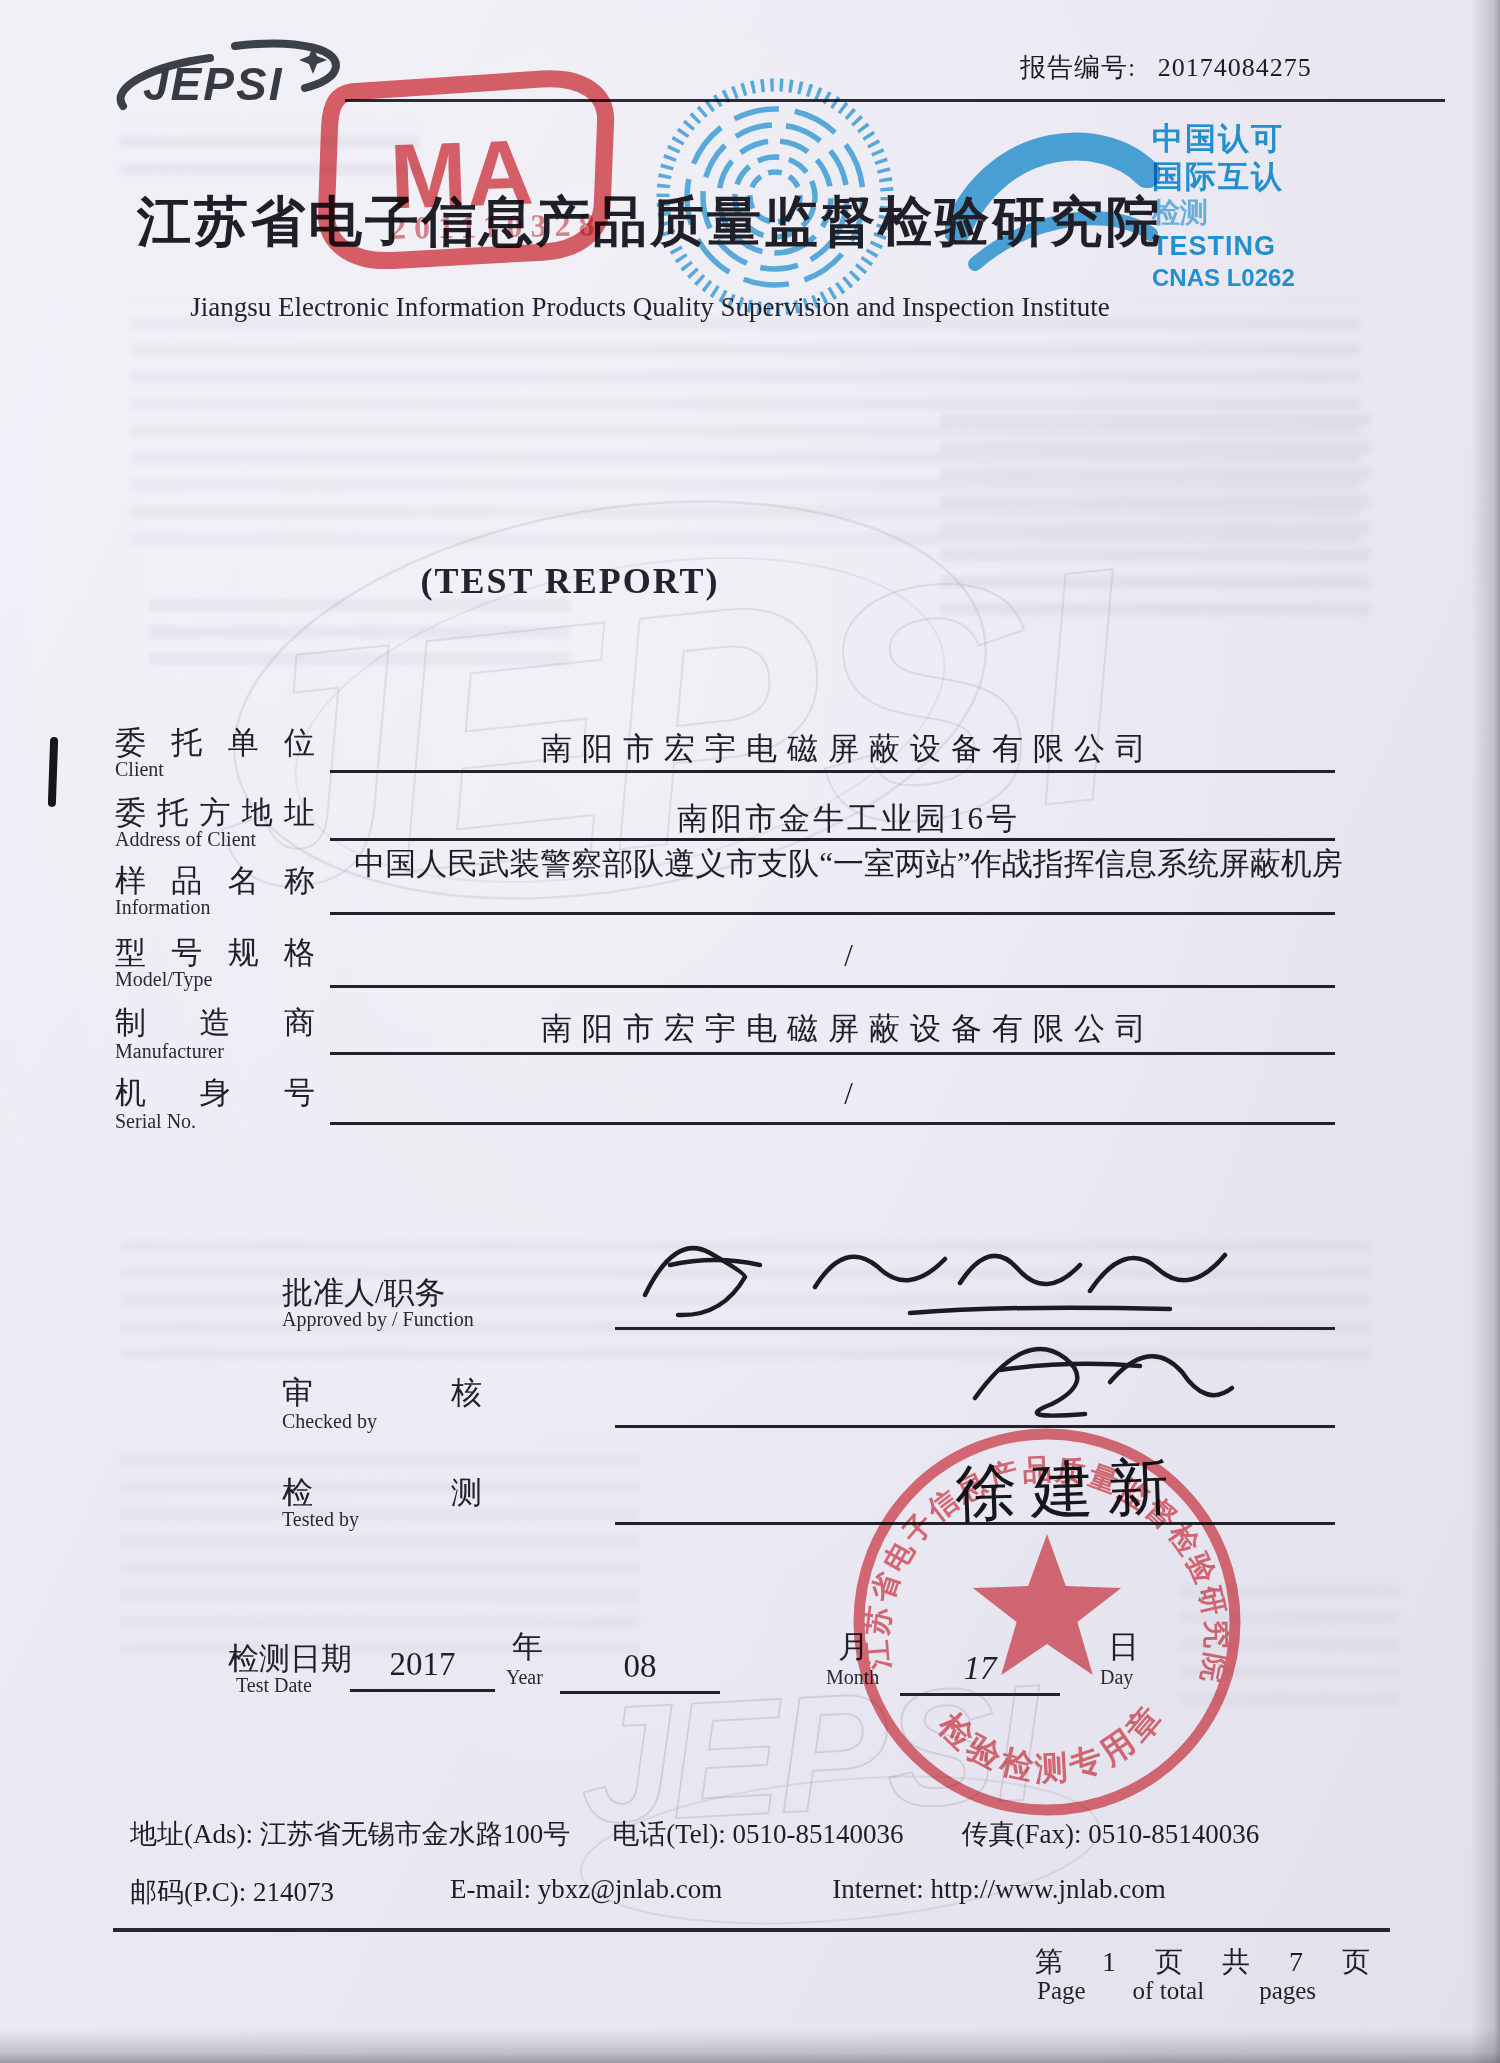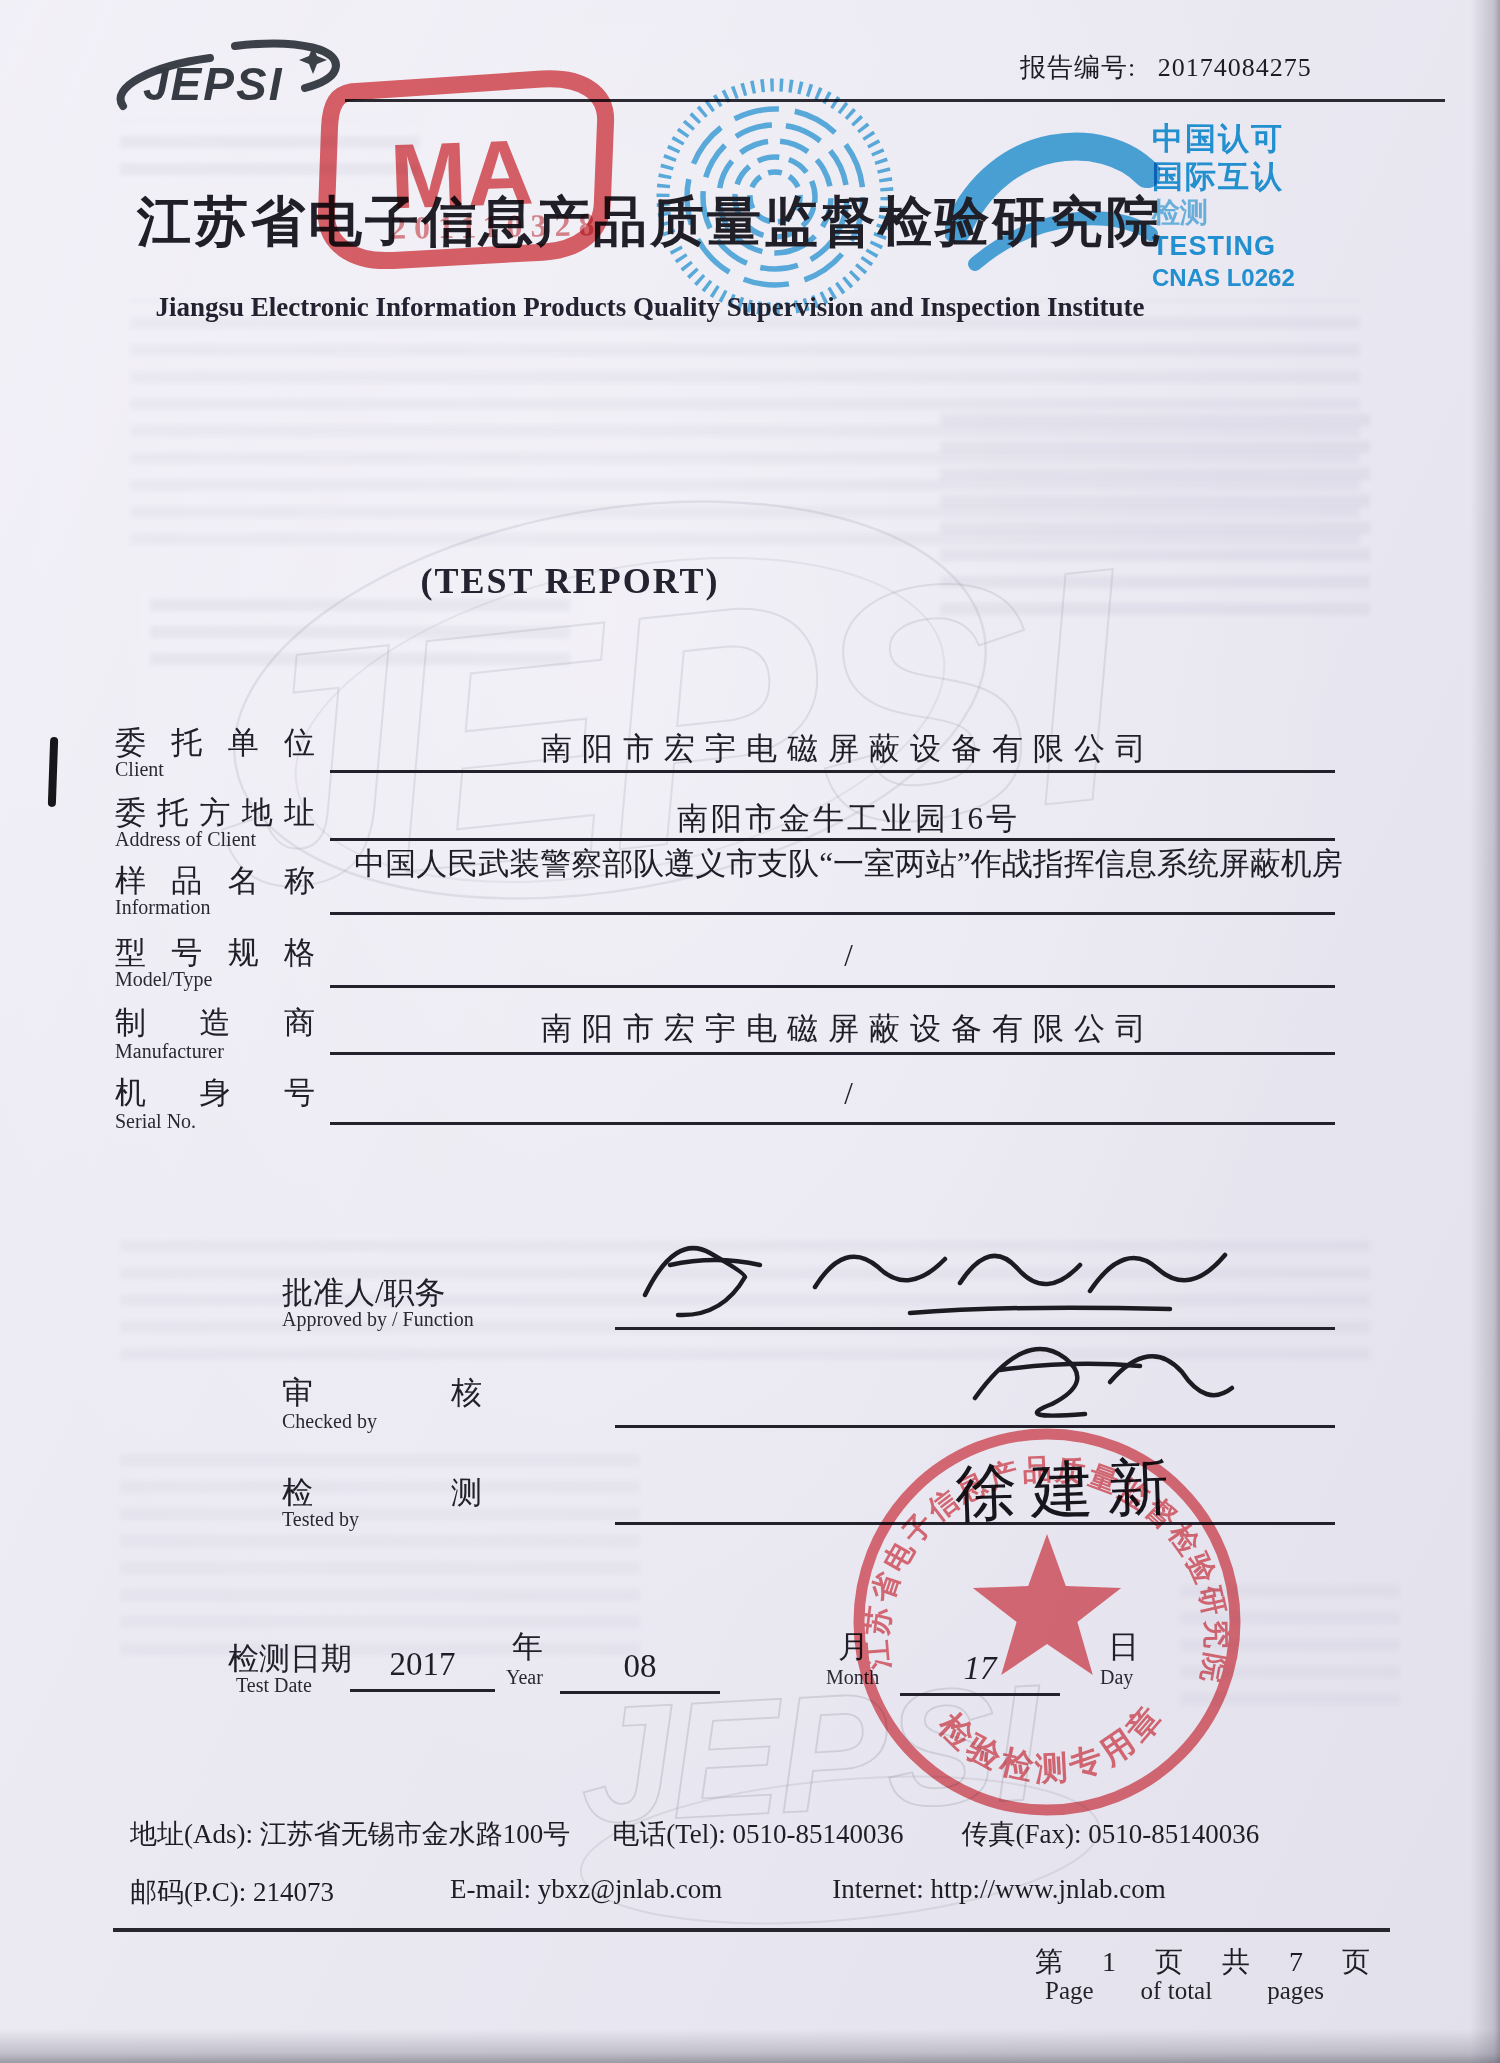--- a/index.html
+++ b/index.html
@@ -27,21 +27,21 @@
     background:repeating-linear-gradient(0deg,transparent 0 15px,rgba(120,120,160,.08) 15px 27px);
     filter:blur(2px);
     pointer-events:none;
   }
   
   .report-no{position:absolute;left:1020px;top:50px;width:420px;font-size:26px;letter-spacing:1px;color:#1d1c24;}
   .header-rule{position:absolute;left:345px;top:99px;width:1100px;height:3px;background:#2c2b33;}
   .org-cn{position:absolute;left:60px;top:186px;width:1180px;text-align:center;
     font-size:54px;font-weight:700;letter-spacing:3px;color:#201f28;z-index:4;}
   .org-en{position:absolute;left:40px;top:292px;width:1220px;text-align:center;
-    font-size:27px;font-weight:700;color:#232230;z-index:4;}
+    font-size:27px;font-weight:400;color:#232230;z-index:4;}
   .cma-serial{position:absolute;left:390px;top:208px;font-size:32px;color:rgba(205,60,66,.6);
     letter-spacing:8px;transform:rotate(-1deg);z-index:5;font-weight:600;}
   .accred{position:absolute;left:1152px;top:120px;width:210px;z-index:4;color:#259edb;
     font-family:"Liberation Sans","DejaVu Sans",sans-serif;font-weight:700;line-height:1.22;}
   .accred .l1,.accred .l2{font-size:31px;letter-spacing:2px;}
   .accred .l3{font-size:28px;opacity:.65;}
   .accred .l4{font-size:27px;letter-spacing:1px;}
   .accred .l5{font-size:24px;}
   
   .title-cn{position:absolute;left:0;top:404px;width:1140px;text-align:center;
@@ -67,21 +67,21 @@
   
   .dlabel-cn{position:absolute;font-size:31px;font-weight:500;color:#21202a;z-index:4;}
   .dlabel-en{position:absolute;font-size:20px;color:#2a2933;z-index:4;}
   .dval{position:absolute;text-align:center;font-size:33px;color:#1f1e28;z-index:4;
     border-bottom:3px solid #23222c;padding-bottom:6px;}
   
   .foot-line1{position:absolute;left:130px;top:1816px;width:1270px;font-size:27px;color:#1e1d26;z-index:4;display:flex;}
   .foot-line2{position:absolute;left:130px;top:1874px;width:1270px;font-size:27px;color:#1e1d26;z-index:4;display:flex;}
   .foot-rule{position:absolute;left:113px;top:1928px;width:1277px;height:3.5px;background:#27262e;z-index:4;}
   .page-cn{position:absolute;left:1035px;top:1943px;font-size:28px;color:#1e1d26;word-spacing:20px;letter-spacing:6px;z-index:4;}
-  .page-en{position:absolute;left:1037px;top:1977px;font-size:25px;color:#24232c;z-index:4;display:flex;margin-left:8px;}
+  .page-en{position:absolute;left:1037px;top:1977px;font-size:25px;color:#24232c;z-index:4;display:flex;}
   .page-en span.g1{margin-left:47px;} .page-en span.g2{margin-left:55px;}
   .binding-mark{position:absolute;left:49px;top:737px;width:8px;height:70px;background:#17161a;border-radius:4px;transform:rotate(2deg);z-index:3;}
   
   .wm-big{position:absolute;left:210px;top:540px;font-size:330px;font-style:italic;font-weight:700;
     color:transparent;-webkit-text-stroke:2px rgba(150,148,164,.22);letter-spacing:-6px;
     transform:rotate(-6deg);z-index:1;font-family:"Liberation Sans",sans-serif;pointer-events:none;}
   .wm-small{position:absolute;left:580px;top:1660px;font-size:165px;font-style:italic;font-weight:700;
     color:transparent;-webkit-text-stroke:1.8px rgba(150,150,162,.30);letter-spacing:-2px;
     transform:rotate(-3deg);z-index:1;font-family:"Liberation Sans",sans-serif;pointer-events:none;}
   .blend{mix-blend-mode:multiply;}

